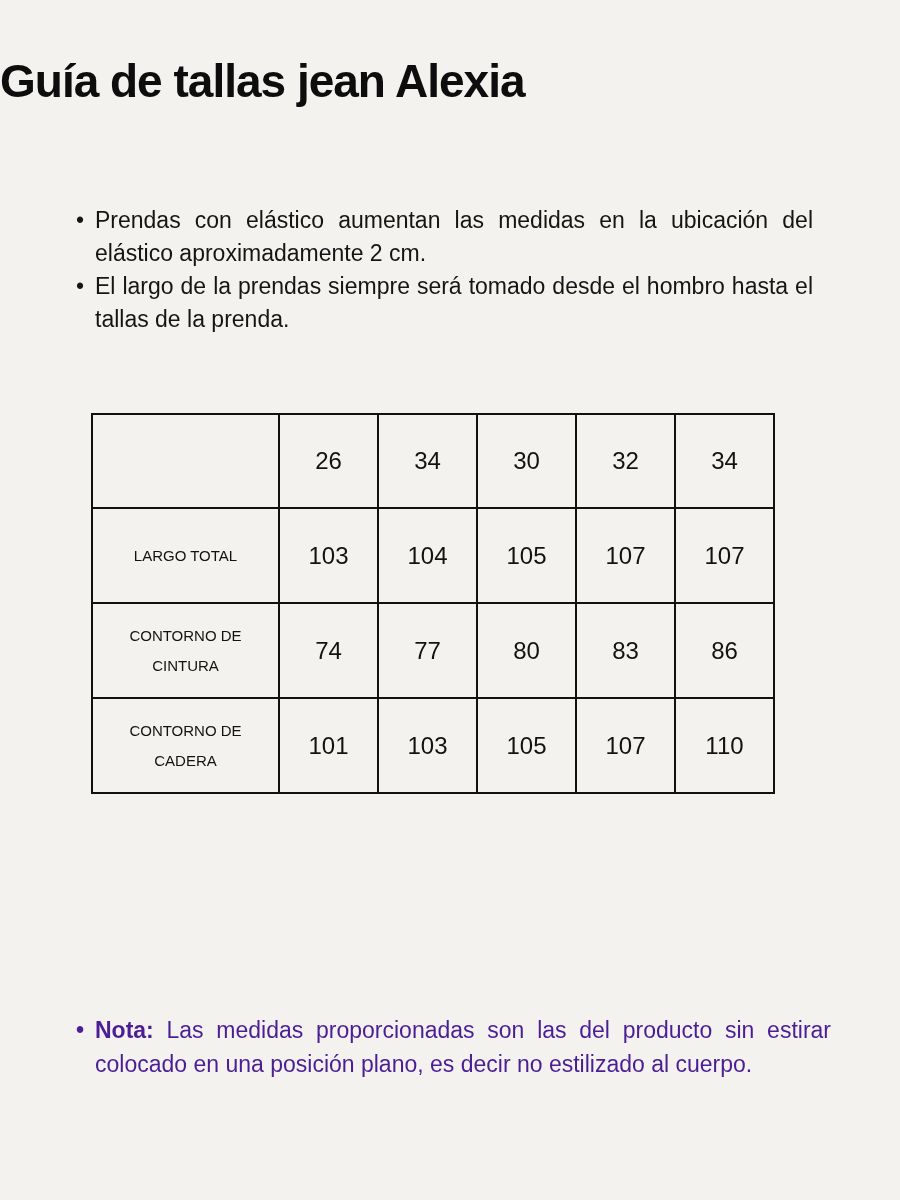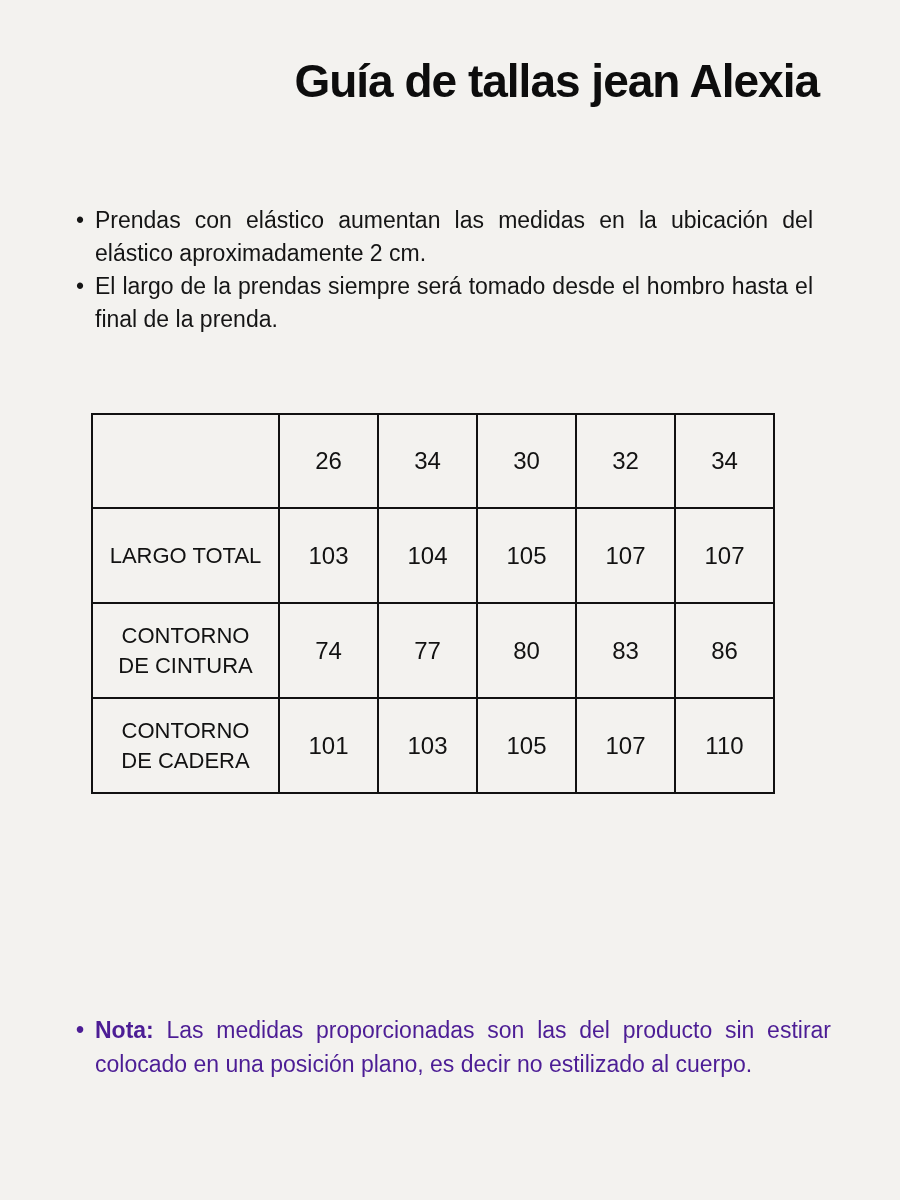--- a/index.html
+++ b/index.html
@@ -14,21 +14,21 @@
     width: 900px;
     height: 1200px;
     background: #f3f2ef;
     overflow: hidden;
   }
   .title {
     position: absolute;
     top: 54px;
     left: 0;
     width: 819px;
-    text-align: right;
+    text-align: left;
     font-size: 46px;
     font-weight: 800;
     letter-spacing: -1px;
     color: #0d0d0d;
   }
   .considerations {
     position: absolute;
     top: 204px;
     left: 95px;
     width: 718px;
@@ -62,21 +62,21 @@
     text-align: center;
     vertical-align: middle;
     background: #f3f2ef;
   }
   .size-table .col-label { width: 187px; }
   .size-table .col-size  { width: 99px; }
   .size-table tr { height: 95px; }
   .size-table tr.header-row { height: 94px; }
   .size-table .num { font-size: 24px; }
   .size-table .row-label {
-    font-size: 22px;
+    font-size: 15px;
     line-height: 30px;
     padding: 12px 14px;
   }
   .note {
     position: absolute;
     top: 1014px;
     left: 95px;
     width: 736px;
     font-size: 23px;
     line-height: 33.5px;
@@ -111,21 +111,21 @@
 </head>
 <body>
 
 <div class="page">
 
   <h1 class="title">Guía de tallas jean Alexia</h1>
 
   <div class="considerations">
     <ul class="bullet-list">
       <li class="bullet-item">Prendas con elástico aumentan las medidas en la ubicación del elástico aproximadamente 2 cm.</li>
-      <li class="bullet-item">El largo de la prendas siempre será tomado desde el hombro hasta el final de la prenda.</li>
+      <li class="bullet-item">El largo de la prendas siempre será tomado desde el hombro hasta el tallas de la prenda.</li>
     </ul>
   </div>
 
   <table class="size-table">
     <tbody>
       <tr class="header-row">
         <td class="col-label"></td>
         <td class="col-size num">26</td>
         <td class="col-size num">34</td>
         <td class="col-size num">30</td>

